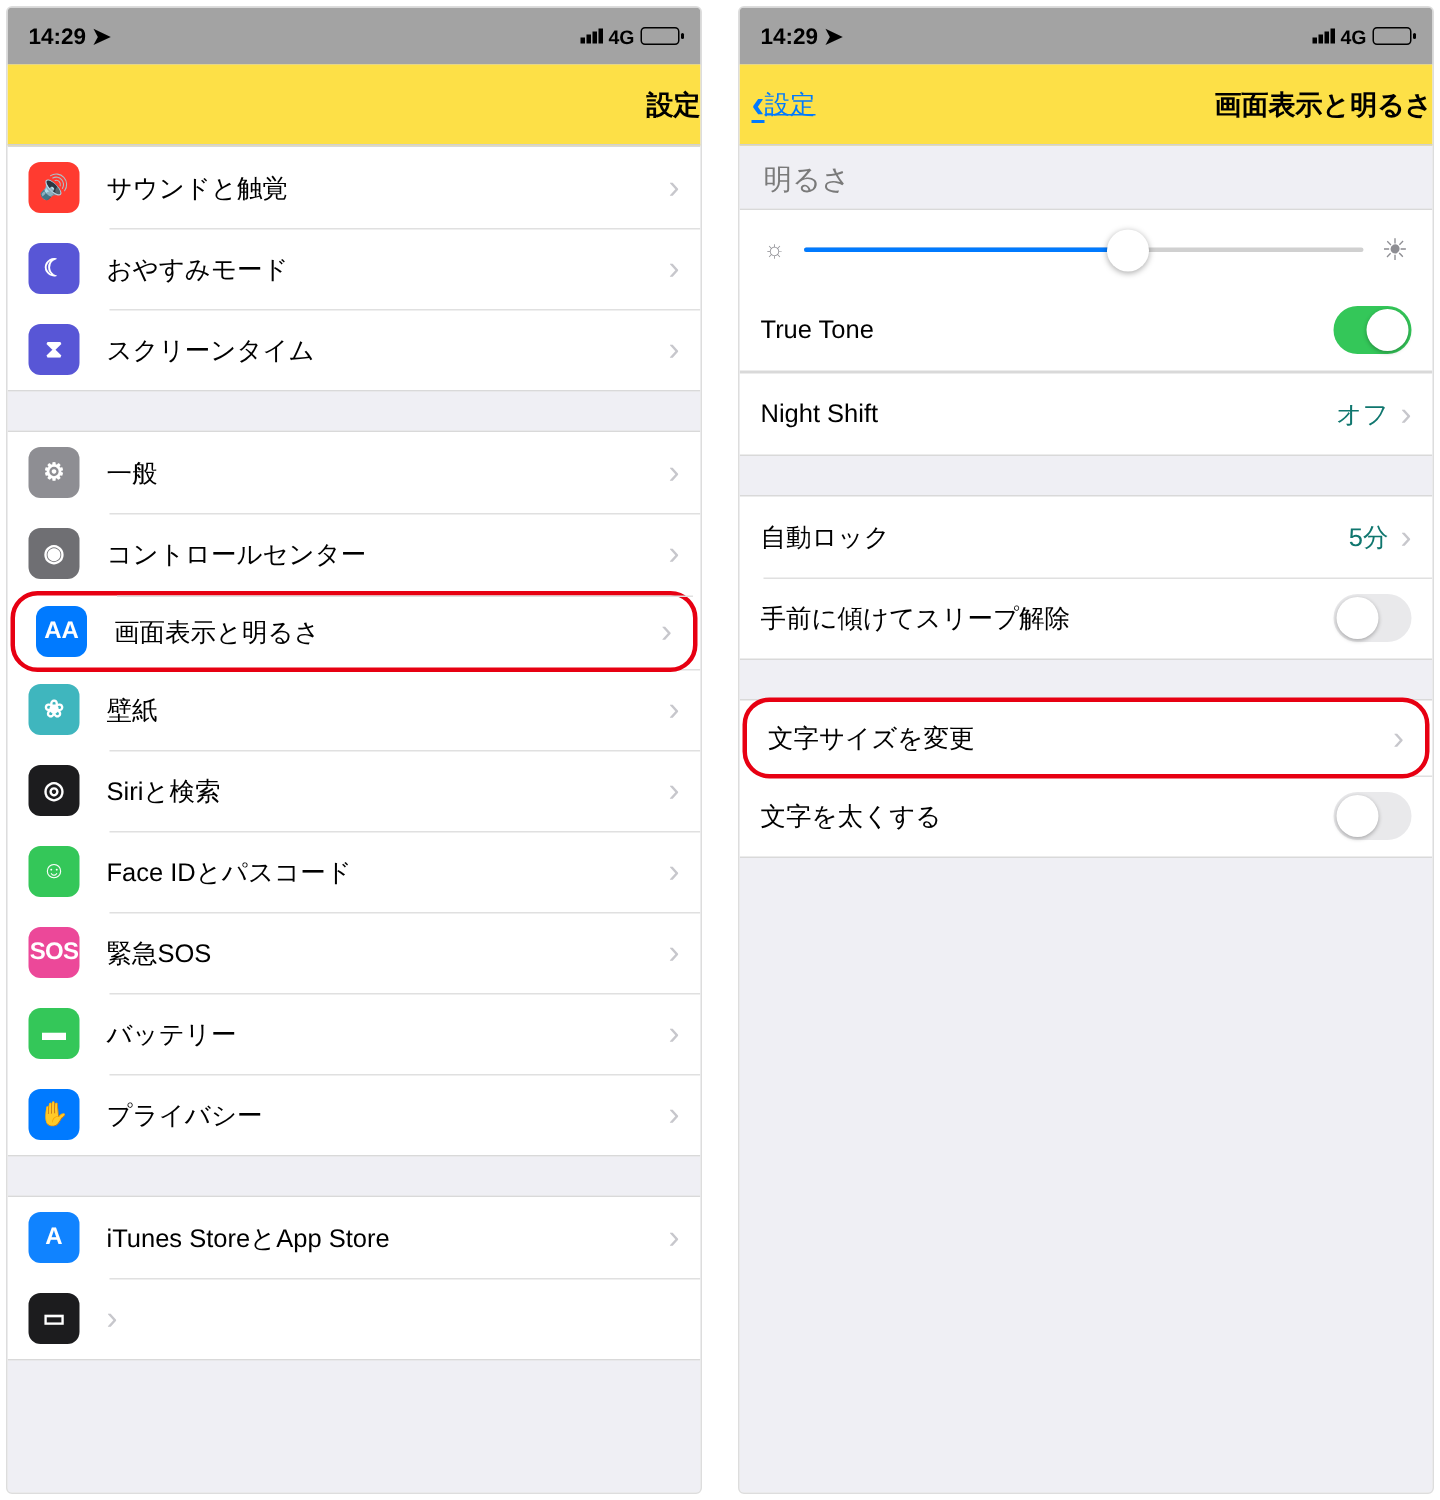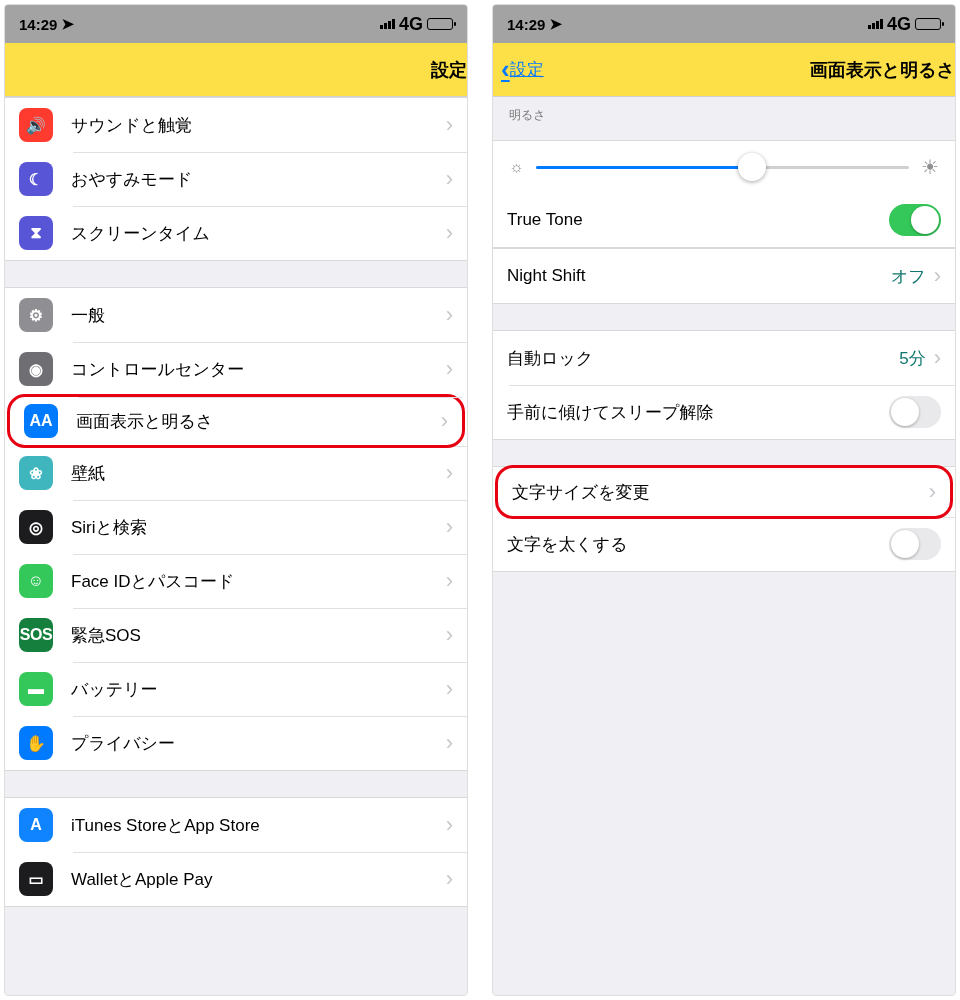--- a/index.html
+++ b/index.html
@@ -1,35 +1,35 @@
 <!DOCTYPE html>
 <html><head>
 <meta charset="utf-8">
 <style>
   * { margin: 0; padding: 0; box-sizing: border-box; font-family: -apple-system, "Helvetica Neue", Arial, sans-serif; }
   body { background: #fff; width: 960px; height: 1000px; display: flex; gap: 24px; padding: 4px; }
   .phone { flex: 1; background: #f2f2f2; border: 1px solid #ddd; border-radius: 4px; overflow: hidden; display: flex; flex-direction: column; }
   .status-bar { background: #a3a3a3; height: 38px; display: flex; align-items: center; justify-content: space-between; padding: 0 14px; font-size: 15px; font-weight: 600; }
   .status-left { display: flex; align-items: center; gap: 4px; }
-  .status-right { display: flex; align-items: center; gap: 4px; font-size: 18px; }
+  .status-right { display: flex; align-items: center; gap: 4px; font-size: 13px; }
   .loc-arrow { display:inline-block; transform: rotate(0deg); }
   .signal { display: inline-flex; align-items: flex-end; gap: 1px; }
   .signal span { width: 3px; background:#000; display:inline-block; }
   .signal span:nth-child(1){height:4px;} .signal span:nth-child(2){height:6px;}
   .signal span:nth-child(3){height:8px;} .signal span:nth-child(4){height:10px;}
   .battery { width: 26px; height: 12px; border: 1.5px solid #000; border-radius: 3px; position: relative; }
   .battery::after { content:""; position:absolute; right:-4px; top:3px; width:2px; height:4px; background:#000; border-radius:1px;}
   .battery .fill { background:#000; height:100%; width:75%; border-radius:1px; }
   .nav-bar { background:#fde047; height:54px; border-bottom:1px solid #d0d0d0; display:flex; align-items:center; justify-content:flex-end; position:relative; }
   .nav-title { font-size:18px; font-weight:700; }
   .nav-back { position:absolute; left:8px; display:flex; align-items:center; color:#007aff; font-size:17px; text-decoration:underline; cursor:pointer; }
   .nav-back .chev { font-size:26px; font-weight:600; margin-right:0px; text-decoration:none; display:inline-block; }
   .content { flex:1; overflow:hidden; background:#efeff4; }
   .section-gap { height:26px; }
-  .section-header { font-size:12px; color:#7a7a7a; padding: 10px 16px 16px; }
+  .section-header { font-size:19px; color:#7a7a7a; padding: 10px 16px 6px; }
   .cell-group { background:#fff; border-top:1px solid #d9d9d9; border-bottom:1px solid #d9d9d9; }
   .cell { display:flex; align-items:center; min-height:54px; padding: 0 14px; position:relative; cursor:pointer; }
   .cell + .cell::before { content:""; position:absolute; left:68px; right:0; top:0; height:1px; background:#e0e0e0; }
   .phone2 .cell + .cell::before { left:16px; }
   .icon { width:34px; height:34px; border-radius:8px; margin-right:18px; display:flex; align-items:center; justify-content:center; color:#fff; font-size:18px; font-weight:700; flex-shrink:0; }
   .cell-label { flex:1; font-size:17px; color:#000; }
   .cell-value { font-size:17px; color:#0f766e; margin-right:8px; }
   .chevron { color:#c7c7cc; font-size:22px; font-weight:400; }
   .highlight { border:3px solid #e70012; border-radius:18px; margin:-2px 2px; position:relative; z-index:2; }
   .toggle { width:52px; height:32px; border-radius:16px; background:#e9e9eb; position:relative; flex-shrink:0; }
@@ -39,21 +39,21 @@
   .footer-note { font-size:13px; color:#7a7a7a; padding:8px 16px 14px; line-height:1.5; }
   .slider-cell { display:flex; align-items:center; padding:14px 16px; gap:12px; background:#fff; }
   .sun-small, .sun-large { color:#8e8e93; flex-shrink:0; }
   .slider-track { flex:1; height:3px; background:#d0d0d0; border-radius:2px; position:relative; }
   .slider-fill { position:absolute; left:0; top:0; bottom:0; width:58%; background:#007aff; border-radius:2px; }
   .slider-thumb { position:absolute; left:58%; top:50%; width:28px; height:28px; background:#fff; border-radius:50%; transform:translate(-50%,-50%); box-shadow:0 1px 4px rgba(0,0,0,0.35); }
   
   .ic-red{background:#ff3b30;} .ic-purple{background:#5856d6;}
   .ic-gray{background:#8e8e93;} .ic-darkgray{background:#6f6f73;} .ic-blue{background:#007aff;}
   .ic-teal{background:#3fb6be;} .ic-black{background:#1c1c1e;} .ic-green{background:#34c759;}
-  .ic-sos{background:#15803d; font-size:13px; letter-spacing:-0.5px;} .ic-azure{background:#1083ff;}
+  .ic-sos{background:#ec4899; font-size:13px; letter-spacing:-0.5px;} .ic-azure{background:#1083ff;}
   .ic-hourglass{background:#5856d6;}
   .glyph { font-size:16px; }
 </style>
 </head>
 <body>
 
 <div class="phone phone1">
   <div class="status-bar">
     <div class="status-left">
       <span>14:29</span>
@@ -169,21 +169,20 @@
           <div class="icon ic-azure">
             <span class="glyph">A</span>
           </div>
           <span class="cell-label">iTunes StoreとApp Store</span>
           <span class="chevron">›</span>
         </div>
         <div class="cell">
           <div class="icon ic-black">
             <span class="glyph">▭</span>
           </div>
-          <span class="cell-label">WalletとApple Pay</span>
           <span class="chevron">›</span>
         </div>
       </div>
     </div>
 </div>
 
 <div class="phone phone2">
   <div class="status-bar">
     <div class="status-left">
       <span>14:29</span>

